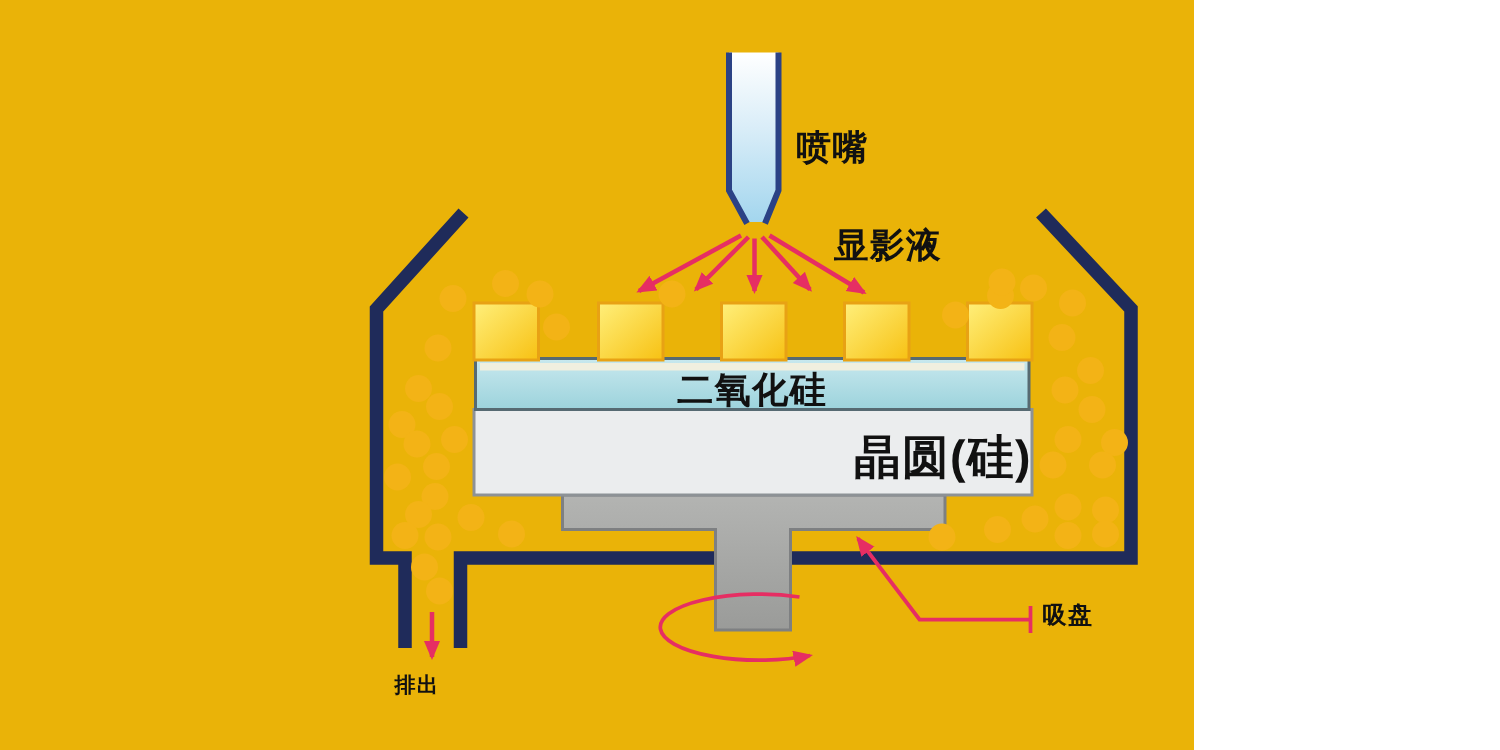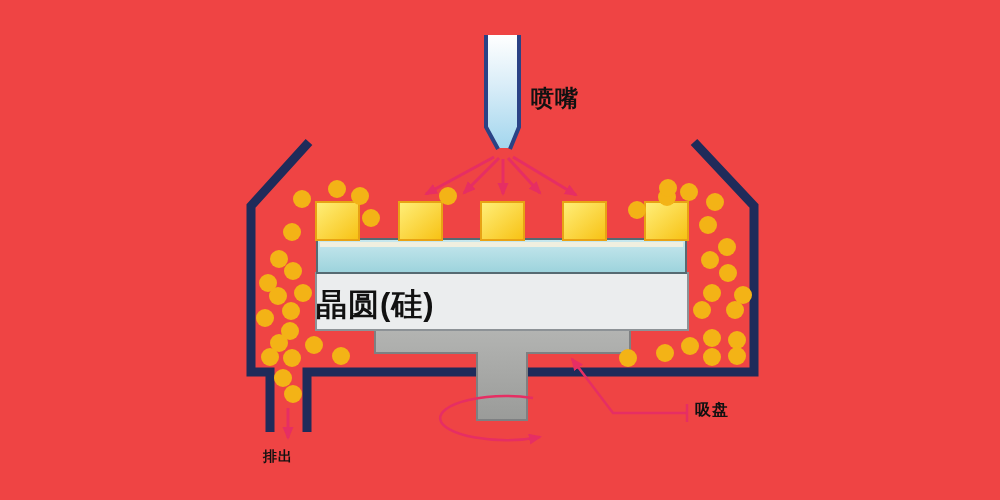--- a/index.html
+++ b/index.html
@@ -1,23 +1,23 @@
 <!DOCTYPE html>
 <html><head>
 <meta charset="utf-8">
 <style>
   html,body{margin:0;padding:0;background:#ffffff;}
-  .stage{position:relative;width:1000px;height:500px;background:#ef4444;overflow:hidden;
+  .stage{position:relative;width:796px;height:500px;background:#eab308;overflow:hidden;
          font-family:"Liberation Sans","DejaVu Sans",sans-serif;}
   .stage svg{position:absolute;left:0;top:0;}
   .lbl{position:absolute;color:#111111;font-weight:bold;letter-spacing:1px;white-space:nowrap;}
   .lbl-nozzle{left:531px;top:83px;font-size:23px;}
   .lbl-developer{left:556px;top:148px;font-size:23px;}
   .lbl-oxide{left:317px;top:244px;width:369px;text-align:center;font-size:24px;}
-  .lbl-wafer{left:316px;top:284px;width:372px;text-align:left;font-size:31px;}
+  .lbl-wafer{left:316px;top:284px;width:372px;text-align:right;font-size:31px;}
   .lbl-chuck{left:695px;top:400px;font-size:16px;}
   .lbl-drain{left:263px;top:448px;font-size:14px;}
 </style>
 </head>
 <body>
 
 <div class="stage">
 
   <svg width="1000" height="500" viewBox="0 0 1000 500">
     <defs>
@@ -125,16 +125,18 @@
         <circle cx="737" cy="340" r="9" fill="#f3b316"></circle>
         <circle cx="690" cy="346" r="9" fill="#f3b316"></circle>
         <circle cx="665" cy="353" r="9" fill="#f3b316"></circle>
         <circle cx="712" cy="357" r="9" fill="#f3b316"></circle>
         <circle cx="737" cy="356" r="9" fill="#f3b316"></circle>
         <circle cx="628" cy="358" r="9" fill="#f3b316"></circle>
       </g>
   </svg>
 
   <div class="lbl lbl-nozzle">喷嘴</div>
+  <div class="lbl lbl-developer">显影液</div>
+  <div class="lbl lbl-oxide">二氧化硅</div>
   <div class="lbl lbl-wafer">晶圆(硅)</div>
   <div class="lbl lbl-chuck">吸盘</div>
   <div class="lbl lbl-drain">排出</div>
 </div>
 
 </body></html>

